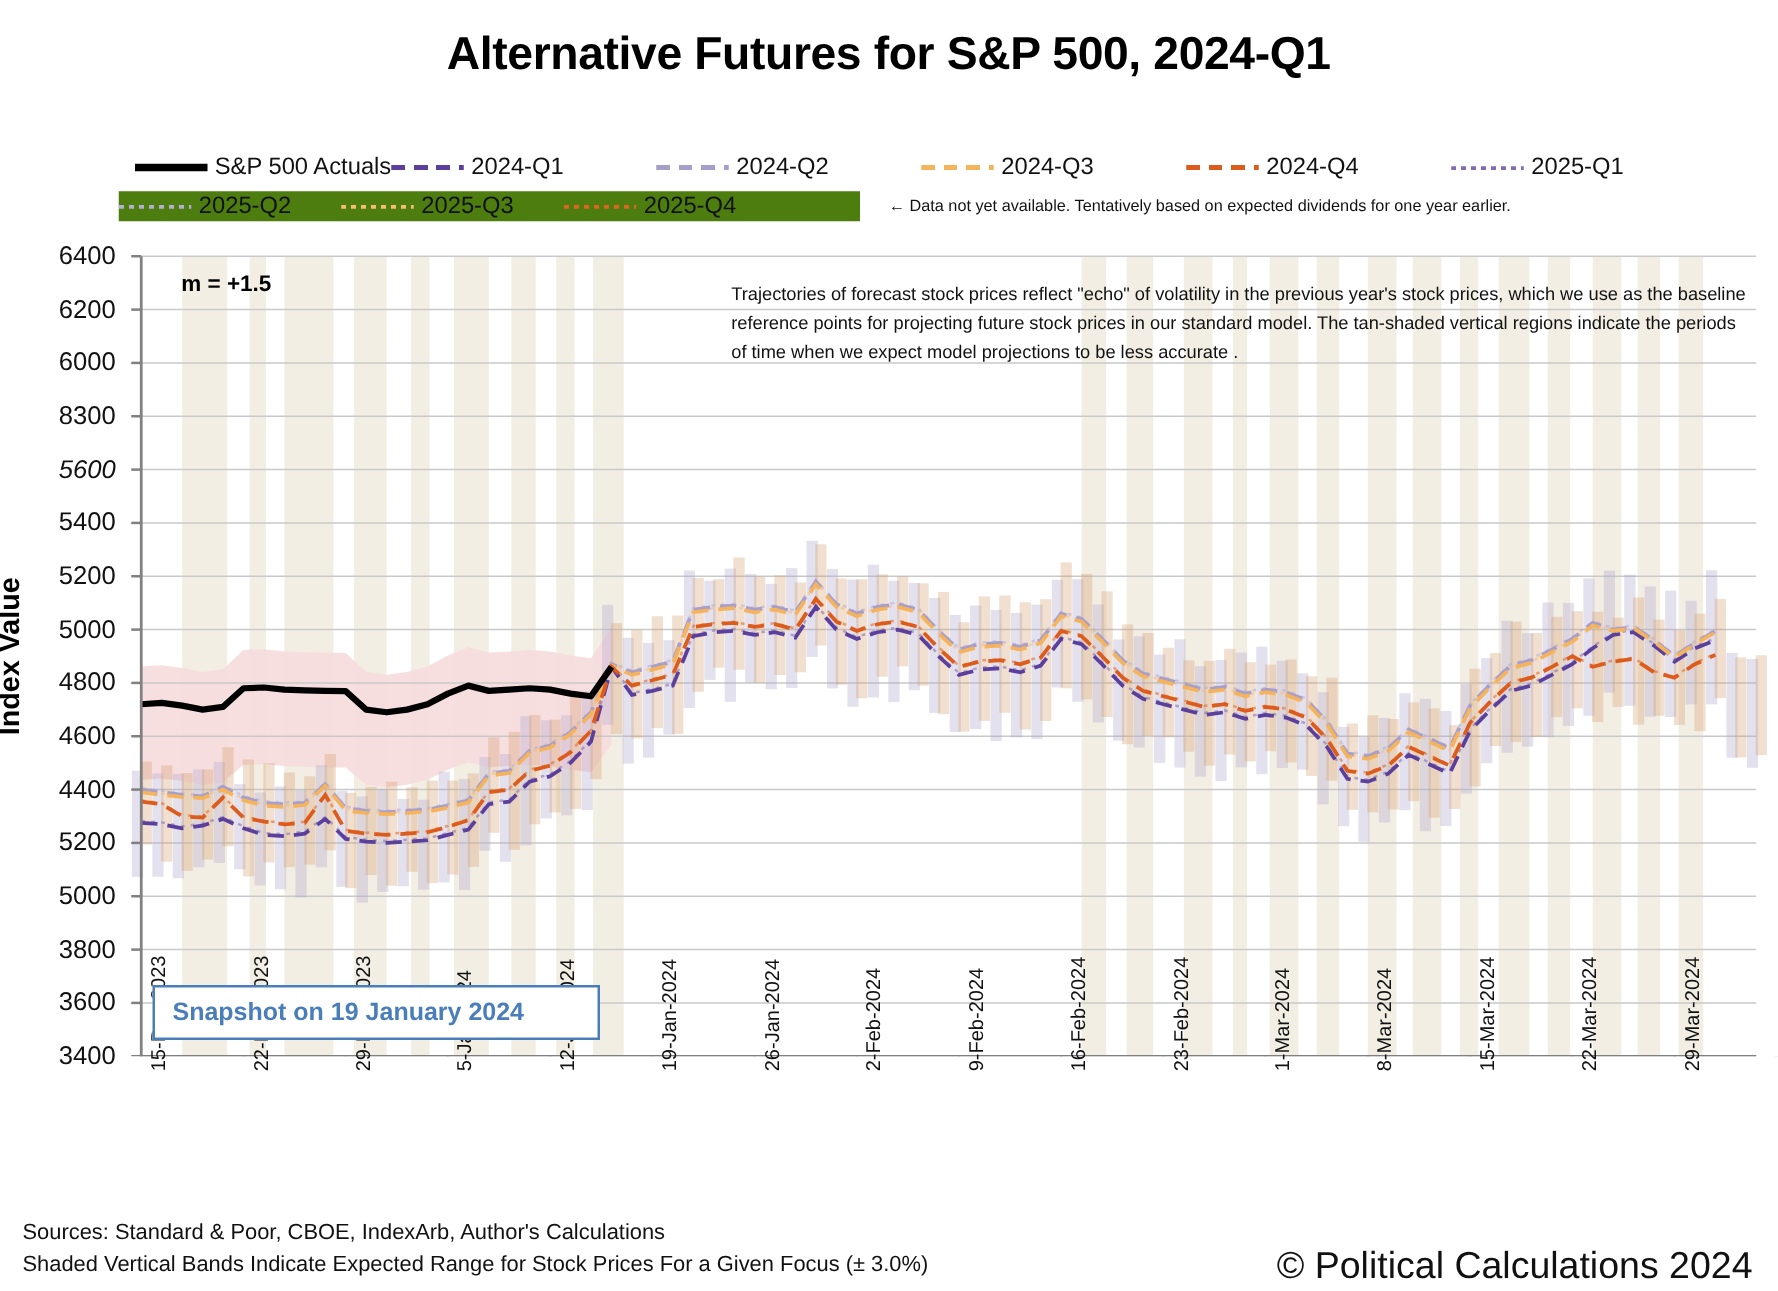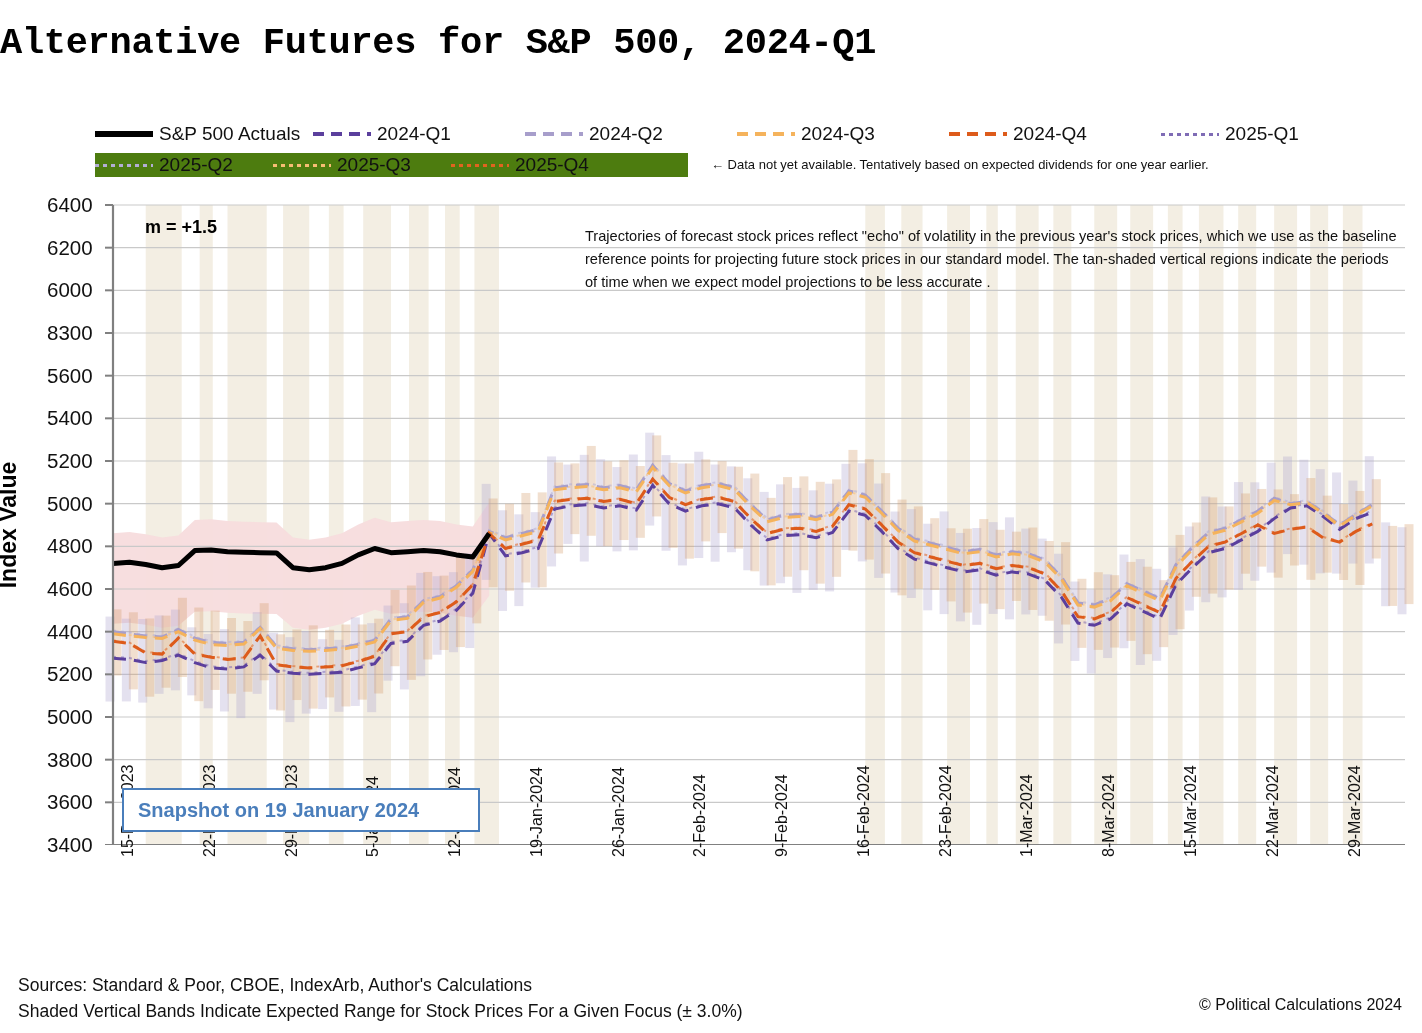--- a/index.html
+++ b/index.html
@@ -7,23 +7,22 @@
     margin: 0; padding: 0;
     width: 1422px; height: 1033px;
     background: #ffffff;
     font-family: "Liberation Sans", sans-serif;
     overflow: hidden;
   }
   #root { position: relative; width: 1422px; height: 1033px; }
 
   .title {
     position: absolute; top: 22px; left: 0; width: 1422px;
-    text-align: left; font-size: 37px; font-weight: bold; color: #000;
+    text-align: center; font-size: 37px; font-weight: bold; color: #000;
     letter-spacing: -0.3px;
-    font-family: Liberation Mono, monospace;
   }
   .subtitle {
     position: absolute; top: 80px; left: 0; width: 1422px;
     text-align: center; font-size: 18.5px; font-weight: bold; color: #000;
   }
 
   
   .legend-row {
     position: absolute; left: 95px;
     display: flex; align-items: center;
@@ -83,32 +82,32 @@
     display: flex; align-items: center; padding-left: 14px;
     font-size: 20px; font-weight: bold; color: #4a7ebb;
   }
 
   
   .foot-left { position: absolute; left: 18px; font-size: 17.5px; color: #111; }
   .foot-l1 { top: 975px; }
   .foot-l2 { top: 1001px; }
   .foot-right {
     position: absolute; right: 20px; top: 996px;
-    font-size: 16px; color: #111;
+    font-size: 30px; color: #111;
   }
 </style>
 </head>
 <body>
 
 <div id="root">
 
   <div class="title">Alternative Futures for S&amp;P 500, 2024-Q1</div>
 
   <div class="legend-row r1" id="legend-row-1">
-      <div class="legend-item" style="width: 218px;">
+      <div class="legend-item" style="width: 218px; justify-content: flex-end;">
         <span class="legend-swatch solid" style="color: rgb(0, 0, 0);">
           <i></i>
         </span>
         <span class="legend-label">S&amp;P 500 Actuals</span>
       </div>
       <div class="legend-item" style="width: 212px;">
         <span class="legend-swatch dashed" style="color: rgb(91, 63, 157);">
           <i></i>
         </span>
         <span class="legend-label">2024-Q1</span>
@@ -422,21 +421,21 @@
         <div class="ytick" style="top: 607.333px;">3600</div>
         <div class="ytick" style="top: 564.667px;">3800</div>
         <div class="ytick" style="top: 522px;">5000</div>
         <div class="ytick" style="top: 479.333px;">5200</div>
         <div class="ytick" style="top: 436.667px;">4400</div>
         <div class="ytick" style="top: 394px;">4600</div>
         <div class="ytick" style="top: 351.333px;">4800</div>
         <div class="ytick" style="top: 308.667px;">5000</div>
         <div class="ytick" style="top: 266px;">5200</div>
         <div class="ytick" style="top: 223.333px;">5400</div>
-        <div class="ytick" style="top: 180.667px;">5600</div>
+        <div class="ytick" style="top: 180.667px; font-style: italic;">5600</div>
         <div class="ytick" style="top: 138px;">8300</div>
         <div class="ytick" style="top: 95.3333px;">6000</div>
         <div class="ytick" style="top: 52.6667px;">6200</div>
         <div class="ytick" style="top: 10px;">6400</div>
       </div>
     <div id="xticks">
         <div class="xtick" style="left: 119px; top: 662px;">15-Dec-2023</div>
         <div class="xtick" style="left: 200.772px; top: 662px;">22-Dec-2023</div>
         <div class="xtick" style="left: 282.544px; top: 662px;">29-Dec-2023</div>
         <div class="xtick" style="left: 364.316px; top: 662px;">5-Jan-2024</div>

